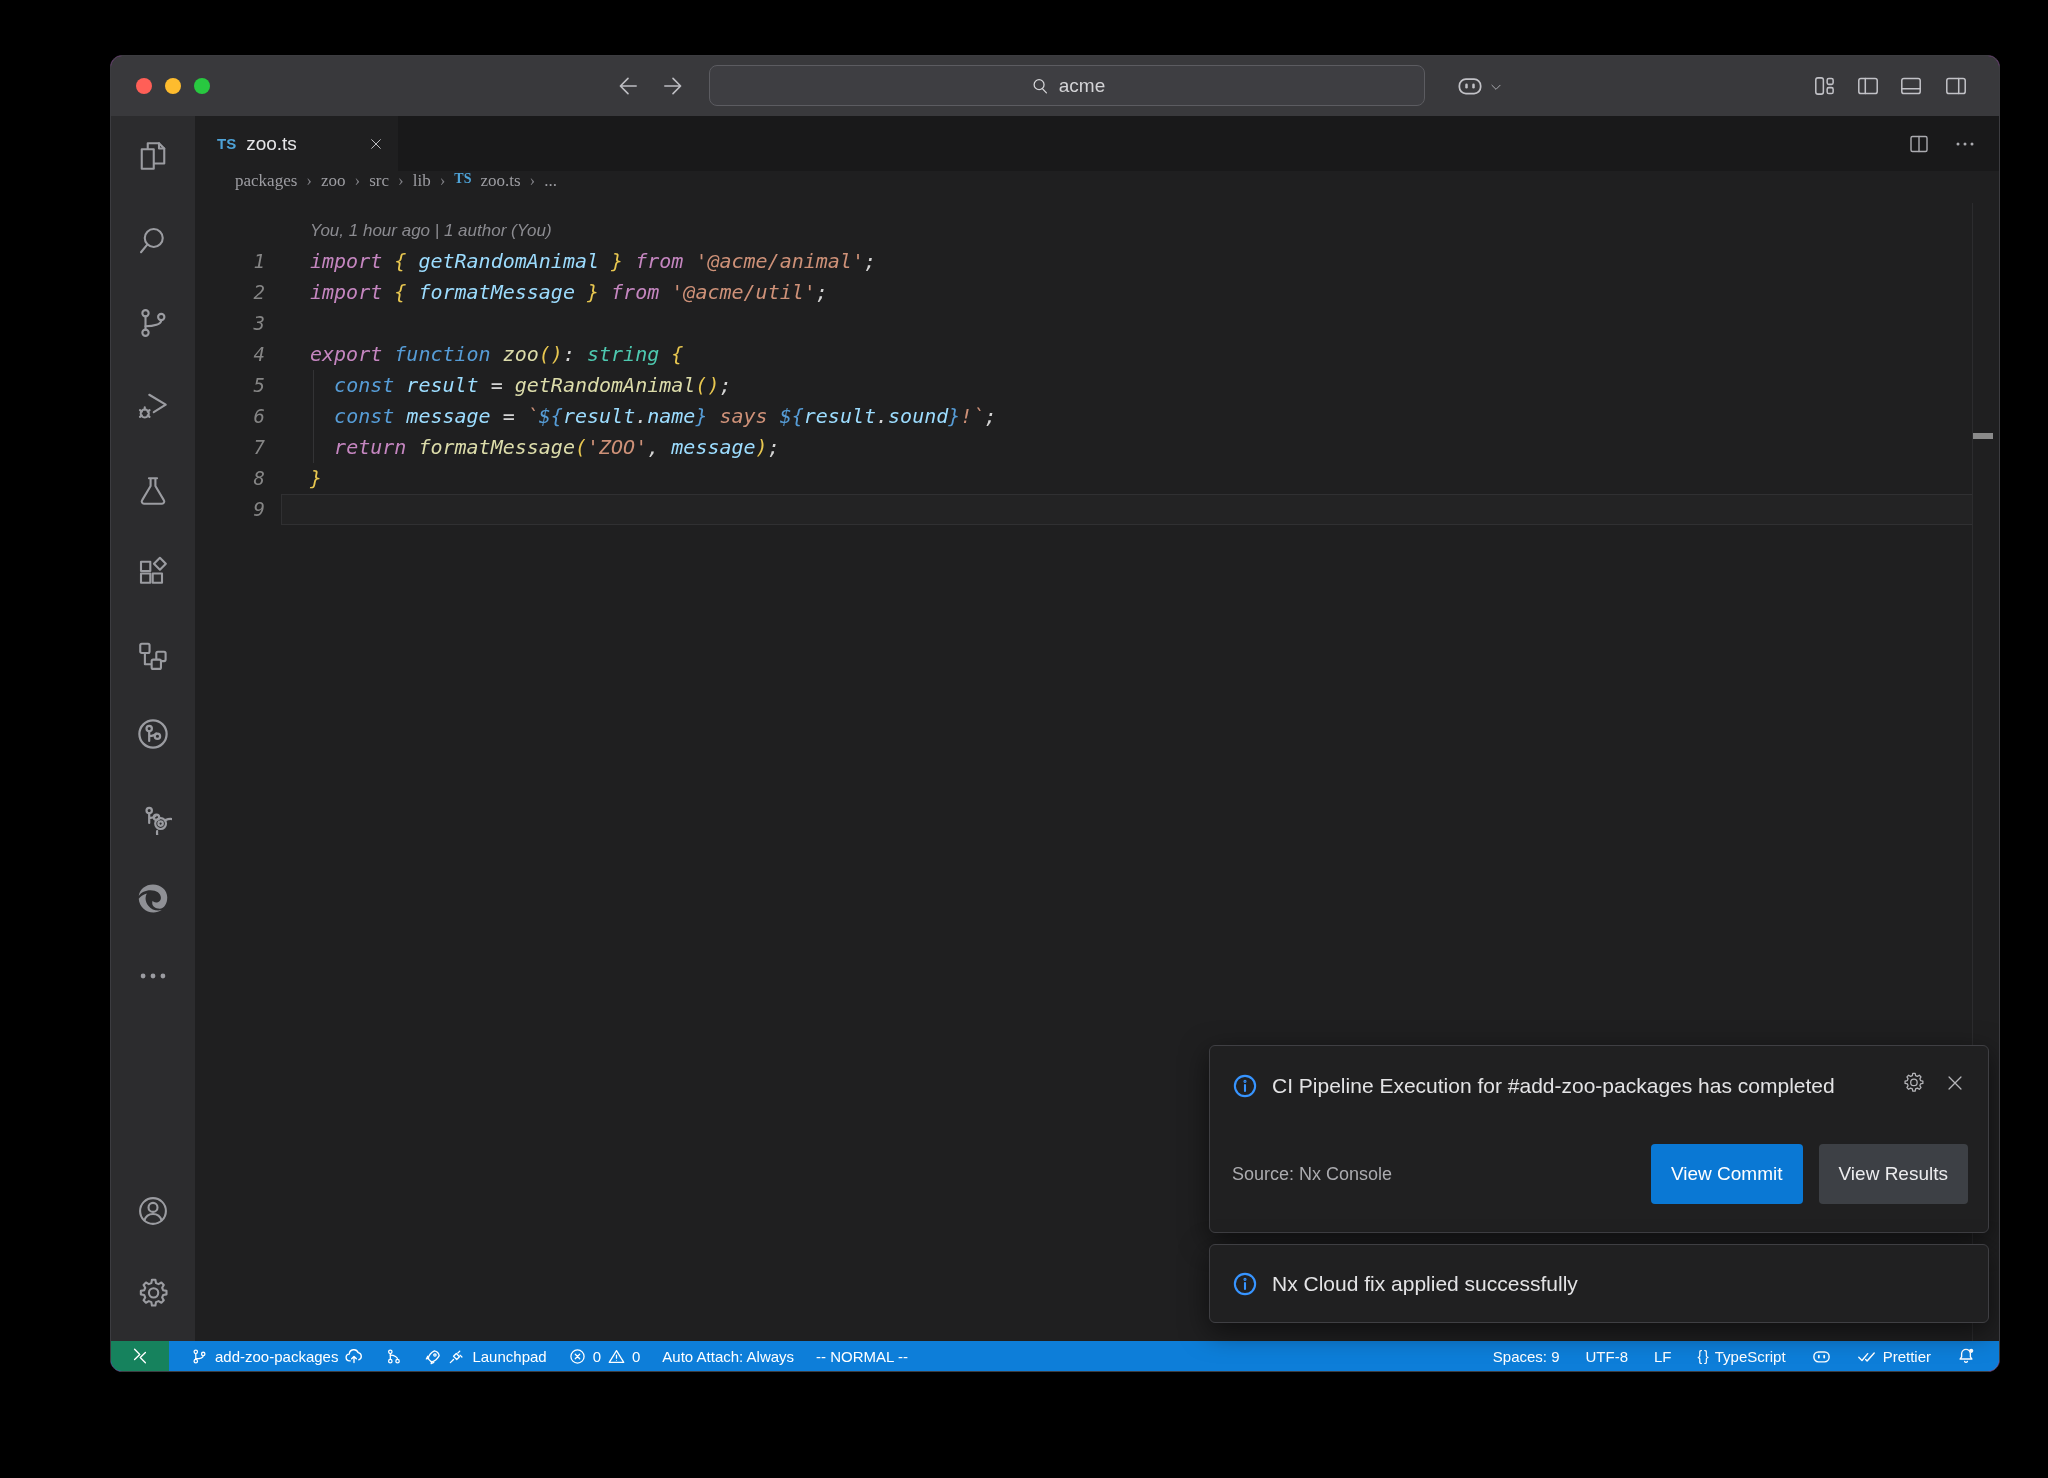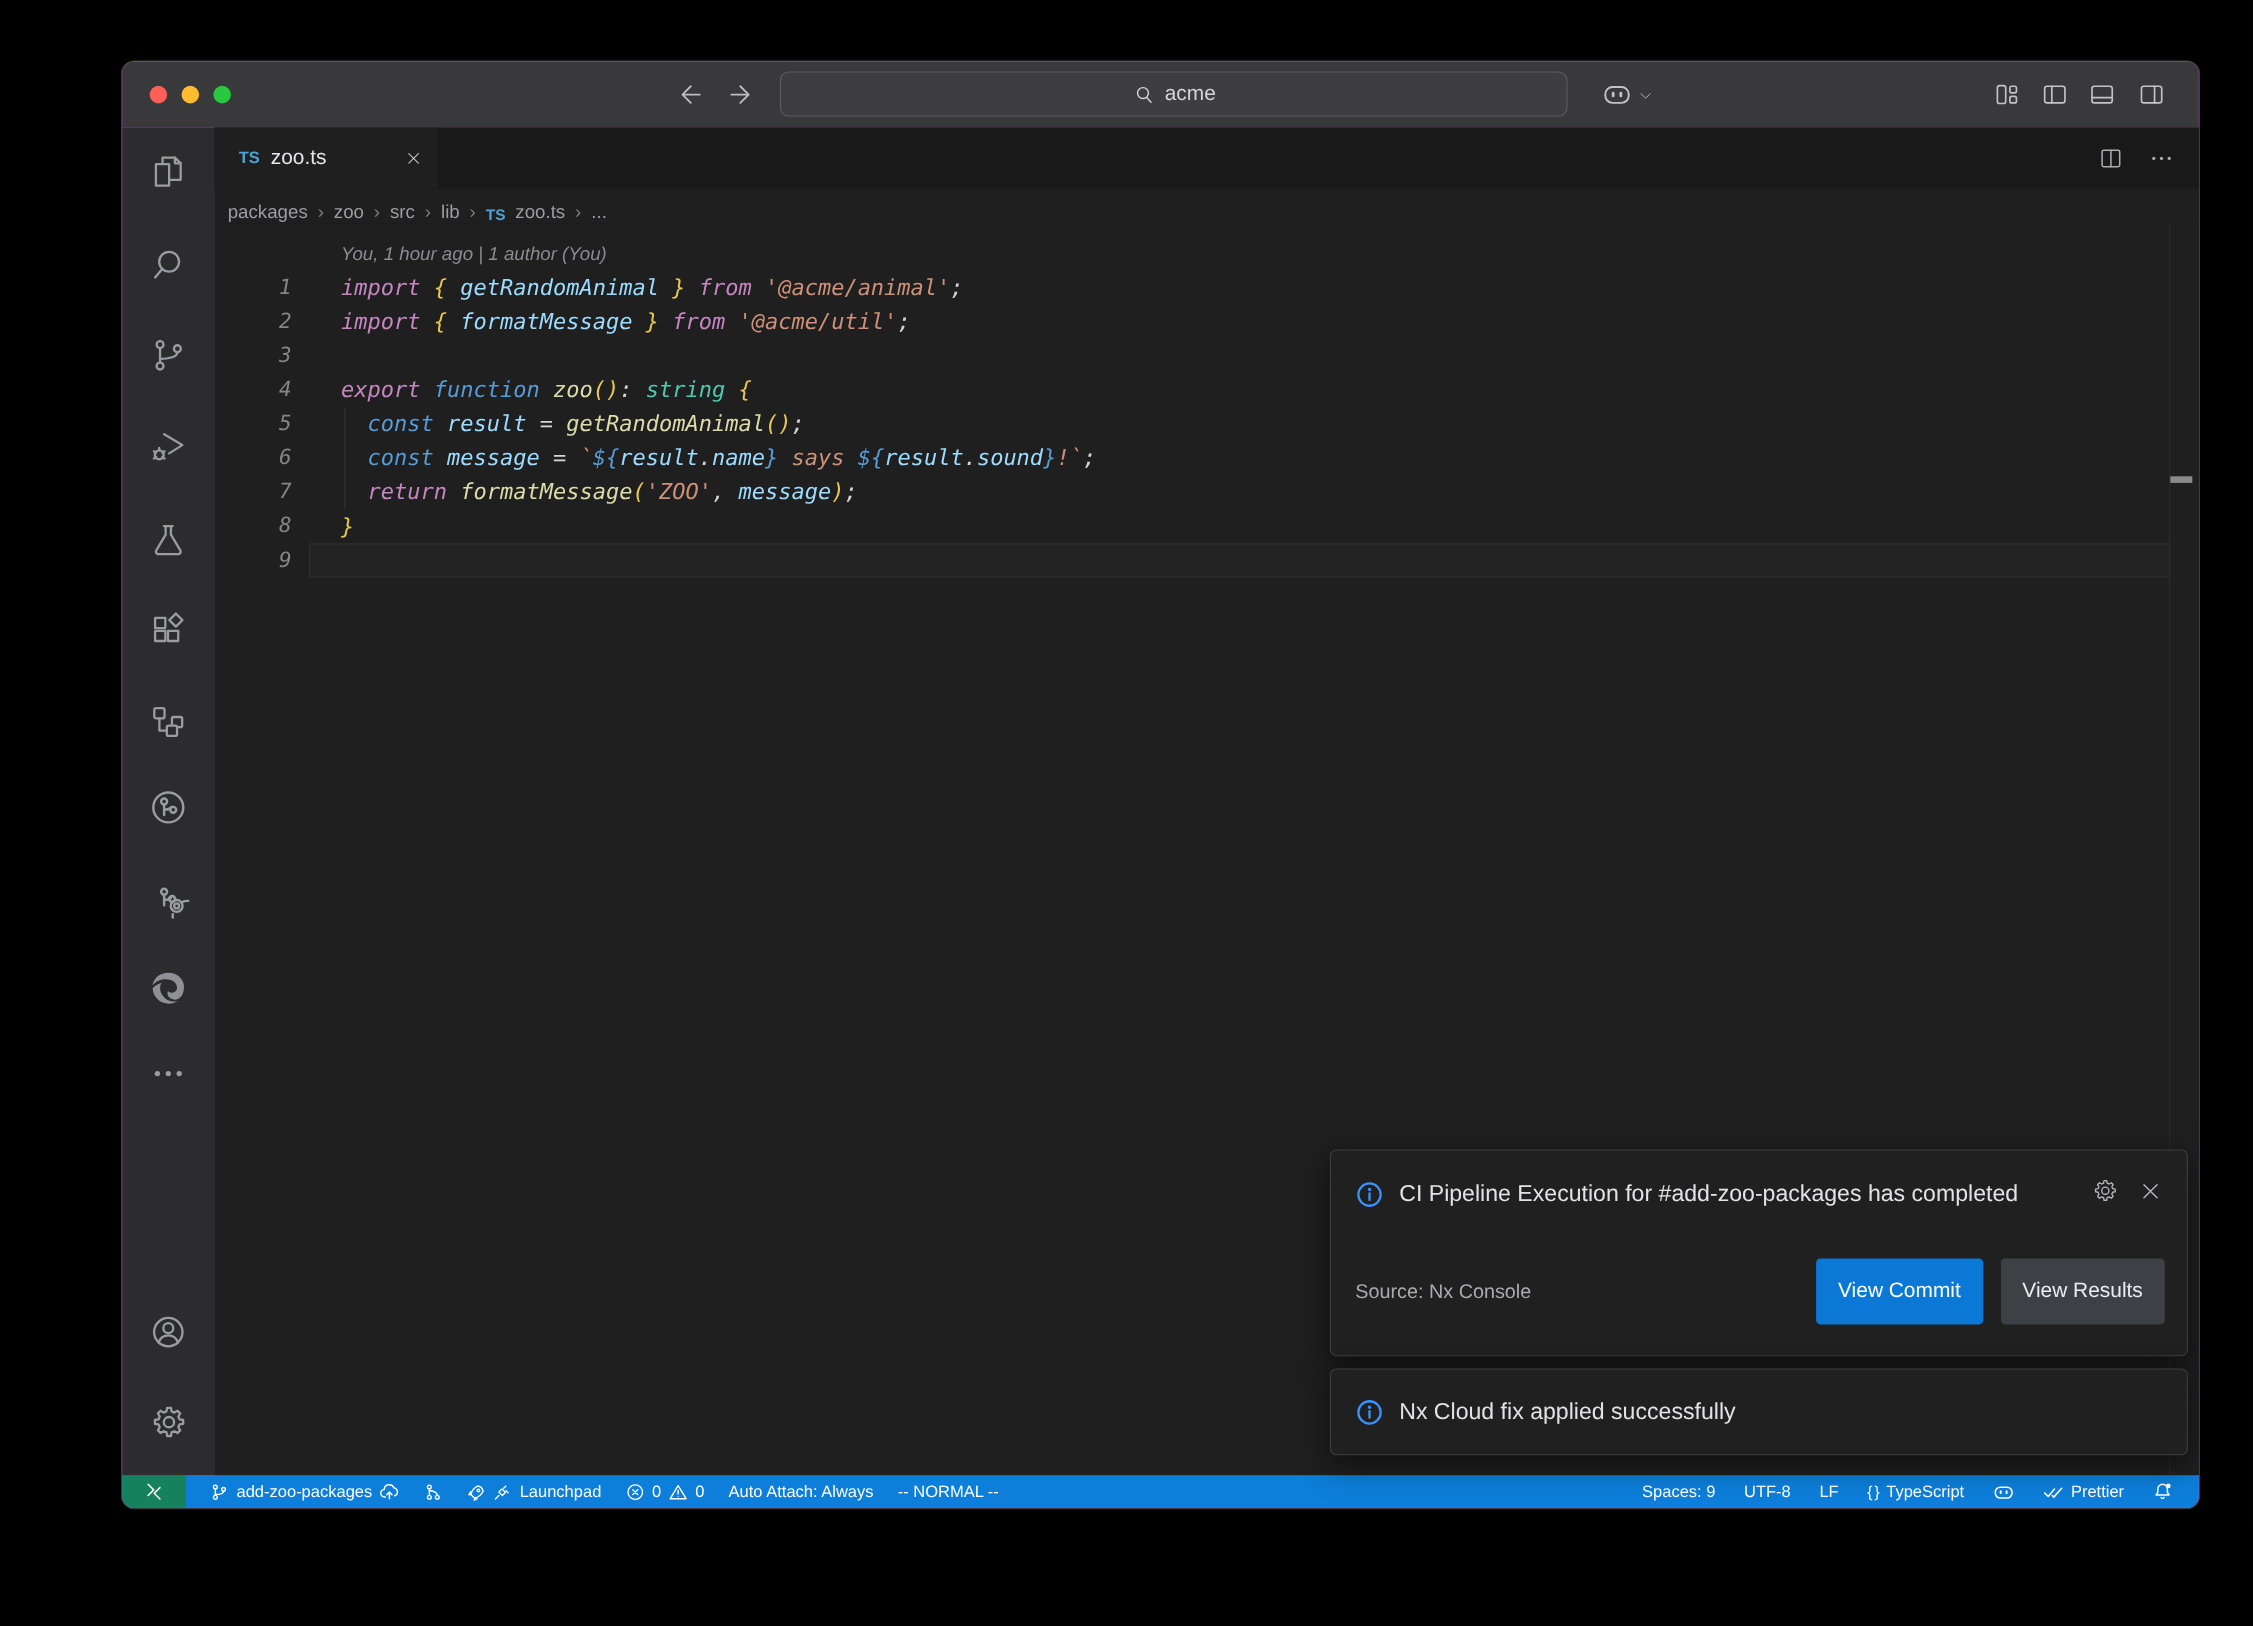--- a/index.html
+++ b/index.html
@@ -18,21 +18,21 @@
   .activitybar{position:relative;width:84px;flex:none;background:#2c2c2e;}
   .ab-item{position:absolute;left:50%;transform:translate(-50%,-50%);color:#9b9ca1;display:flex;}
   .editor-area{position:relative;flex:1;background:#19191a;display:flex;flex-direction:column;min-width:0;}
   
   .tabbar{position:relative;height:55px;flex:none;background:#19191a;display:flex;}
   .tab{width:203px;background:#1f1f20;display:flex;align-items:center;padding:0 14px 0 22px;box-sizing:border-box;gap:10px;}
   .ts-badge{color:#4ea2d6;font-weight:700;font-size:15px;flex:none;}
   .tab-label{color:#e6e6e8;font-size:19px;flex:1;}
   .tab-actions{position:absolute;right:22px;top:0;height:55px;display:flex;align-items:center;gap:22px;color:#ababb0;}
   
-  .breadcrumbs{height:32px;flex:none;background:#1f1f20;display:flex;align-items:flex-end;padding-left:12px;gap:9px;color:#9d9da2;font-size:17px;}
+  .breadcrumbs{height:32px;flex:none;background:#1f1f20;display:flex;align-items:flex-start;padding-left:40px;gap:9px;color:#9d9da2;font-size:17px;font-family:Liberation Serif, serif;}
   .bc-sep{color:#7e7e83;font-size:17px;}
   .bc-ts{color:#4ea2d6;font-weight:700;font-size:14px;}
   
   .code{position:relative;flex:1;background:#1f1f20;font-family:"DejaVu Sans Mono",monospace;font-size:20px;padding-top:12px;min-height:0;font-style:italic;}
   .blame{height:31px;line-height:31px;margin-left:115px;color:#8b8b90;font-family:"Liberation Sans",sans-serif;font-size:17px;}
   .code-line{height:31px;line-height:31px;display:flex;position:relative;z-index:1;}
   .ln{width:70px;text-align:right;color:#858585;font-size:19px;flex:none;}
   .lt{margin-left:45px;white-space:pre;}
   .tk-kw{color:#C586C0;} .tk-decl{color:#569CD6;} .tk-fn{color:#DCDCAA;} .tk-var{color:#9CDCFE;}
   .tk-type{color:#4EC9B0;} .tk-str{color:#CE9178;} .tk-br{color:#E8C750;} .tk-tpl{color:#569CD6;} .tk-fg{color:#D4D4D4;}

